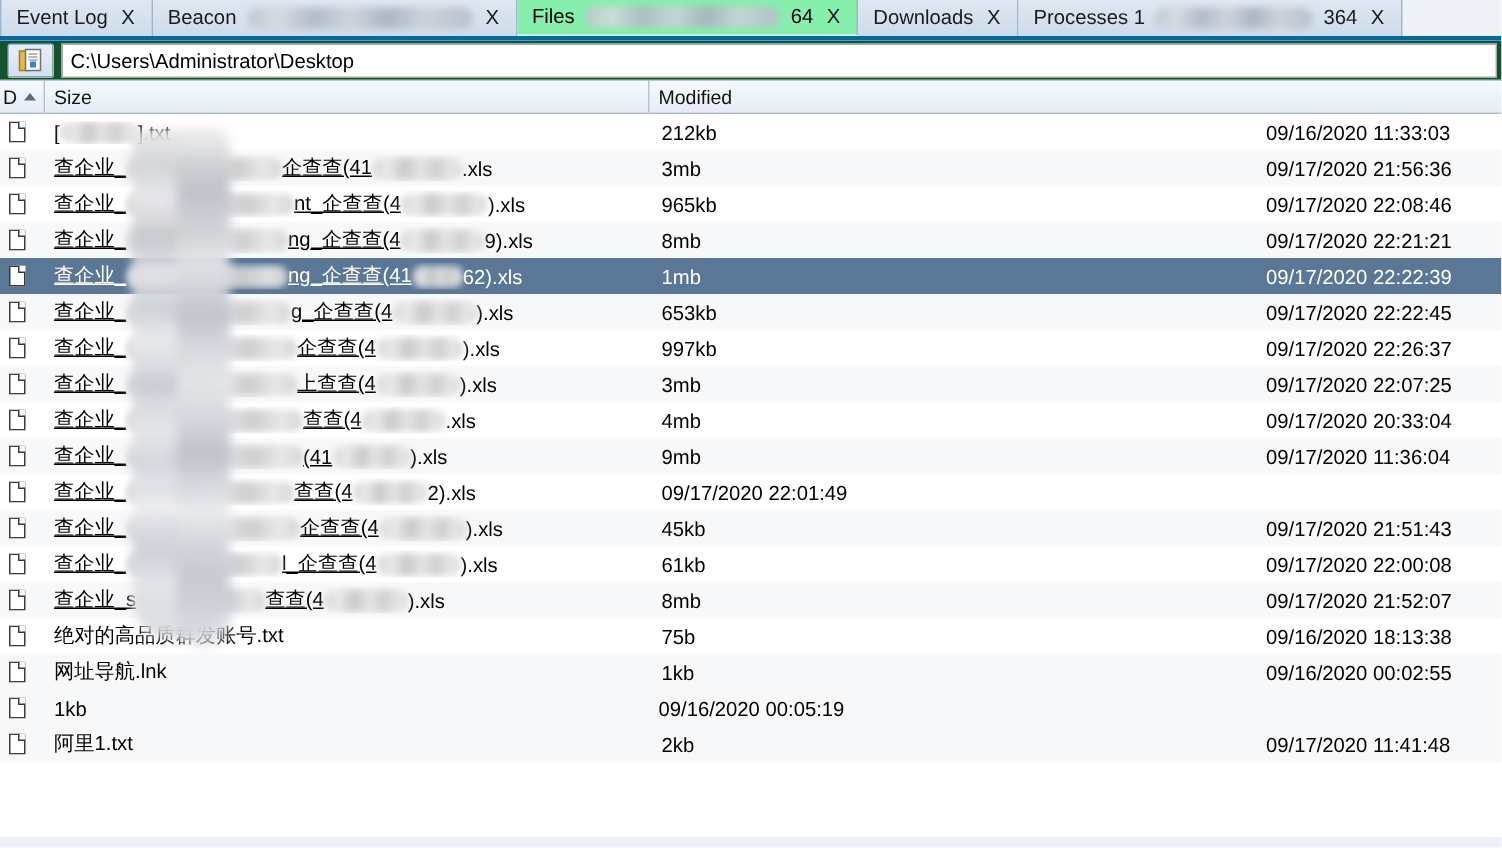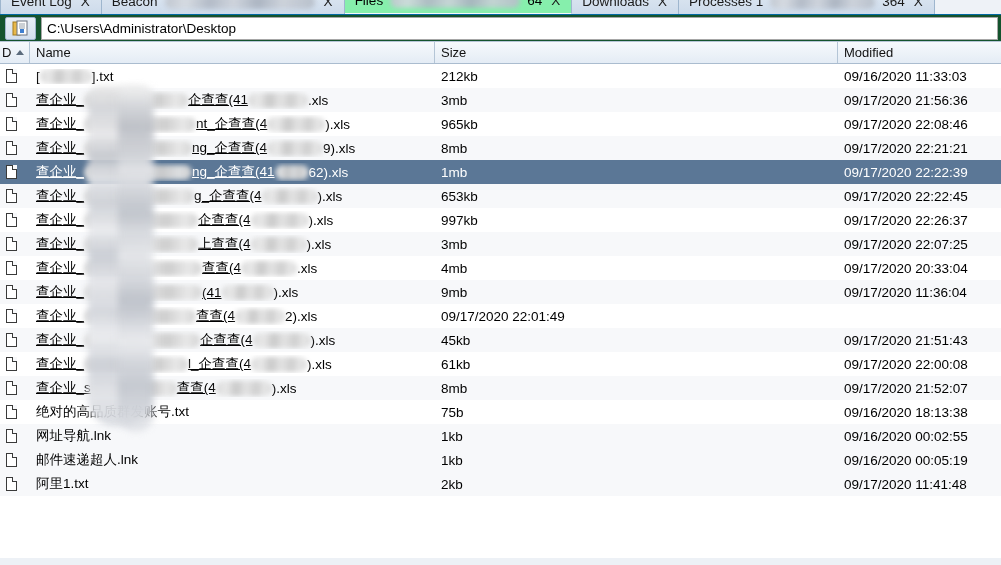--- a/index.html
+++ b/index.html
@@ -13,25 +13,25 @@
     overflow: hidden;
     font-family: "Liberation Sans", "DejaVu Sans", sans-serif;
     font-size: 13px;
     color: #000000;
     -webkit-font-smoothing: none;
   }
 
   
   .tabbar {
     position: relative;
-    height: 15px;
+    height: 27px;
     background: #eef2f7;
     display: flex;
     align-items: flex-end;
-    border-bottom: 1px solid #0369a1;
+    border-bottom: 3px solid #0369a1;
     box-sizing: border-box;
   }
   .tab {
     position: relative;
     height: 26px;
     display: flex;
     align-items: center;
     gap: 7px;
     padding: 0 9px 0 10px;
     box-sizing: border-box;
@@ -331,23 +331,20 @@
   <div class="path-input">
     <span>C:\Users\Administrator\Desktop</span>
   </div>
 </div>
 
 <div class="table-header">
   <div class="th th-d">
     <span>D</span>
     <span class="sort-arrow"></span>
   </div>
-  <div class="th th-name">
-    <span>Name</span>
-  </div>
   <div class="th th-size">
     <span>Size</span>
   </div>
   <div class="th th-mod">
     <span>Modified</span>
   </div>
 </div>
 
 <div class="rows" id="rows-container">
     <div class="row even">
@@ -560,23 +557,20 @@
       <div class="cell c-name">
         <span class="fname">网址导航.lnk</span>
       </div>
       <div class="cell c-size">1kb</div>
       <div class="cell c-mod">09/16/2020 00:02:55</div>
     </div>
     <div class="row odd">
       <div class="cell c-icon">
         <span class="file-icon"></span>
       </div>
-      <div class="cell c-name">
-        <span class="fname">邮件速递超人.lnk</span>
-      </div>
       <div class="cell c-size">1kb</div>
       <div class="cell c-mod">09/16/2020 00:05:19</div>
     </div>
     <div class="row odd">
       <div class="cell c-icon">
         <span class="file-icon"></span>
       </div>
       <div class="cell c-name">
         <span class="fname">阿里1.txt</span>
       </div>

